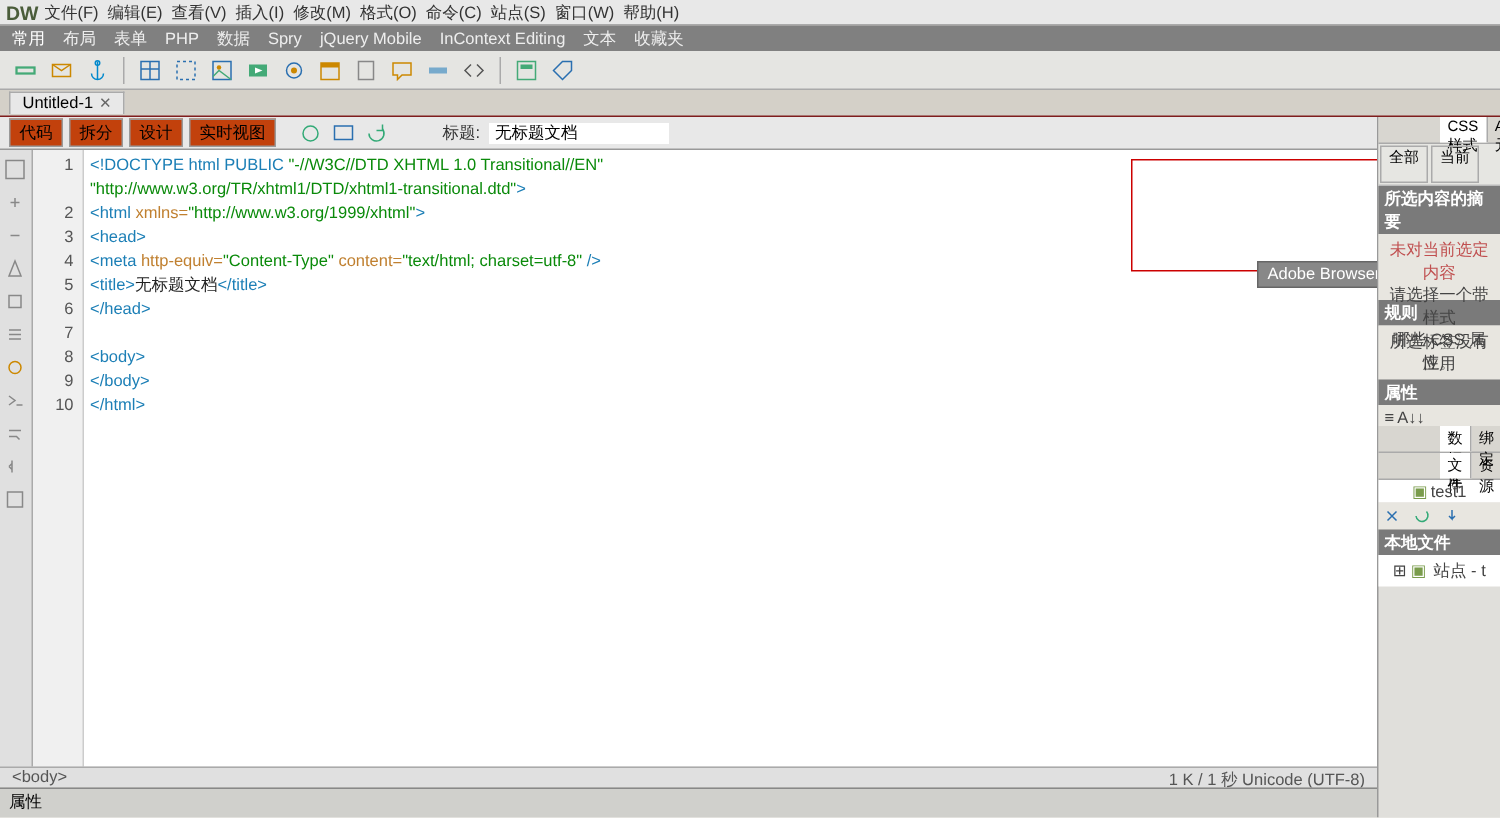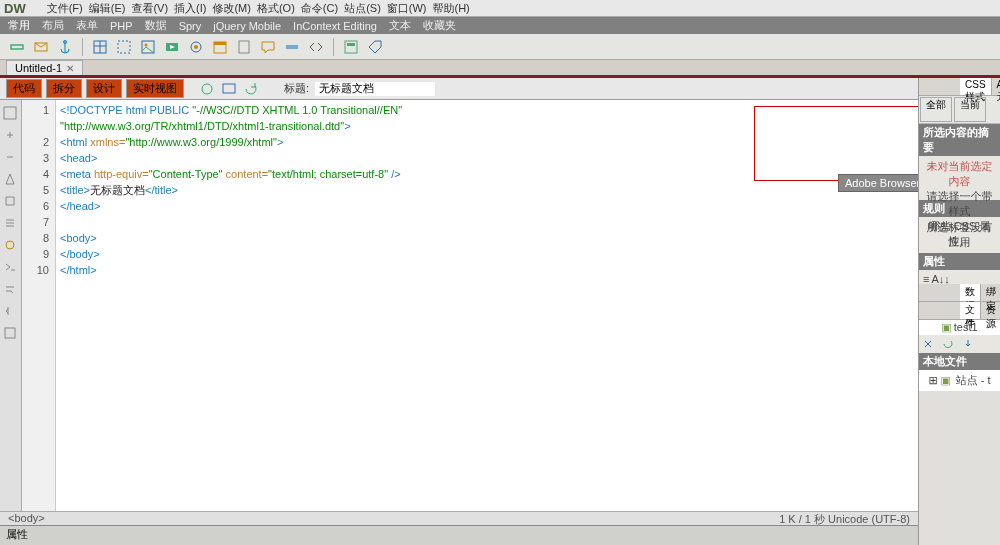--- a/index.html
+++ b/index.html
@@ -1,32 +1,32 @@
 <!DOCTYPE html>
 <html><head>
 <meta charset="utf-8">
 <style>
 * { margin:0; padding:0; box-sizing:border-box; font-family:"Microsoft YaHei",Arial,sans-serif; font-size:11px; }
 body { background:#d4d0c8; width:1000px; height:545px; overflow:hidden; position:relative; }
 .menubar { height:17px; background:#e8e8e8; display:flex; align-items:center; padding-left:4px; border-bottom:1px solid #aaa;}
-.logo { font-weight:bold; font-size:13px; color:#4a5c3a; margin-right:21px; }
+.logo { font-weight:bold; font-size:13px; color:#4a5c3a; margin-right:4px; }
 .menu-item { margin-right:6px; color:#333; cursor:pointer; font-size:11px;}
 .tabbar { height:17px; background:#808080; display:flex; align-items:center; padding-left:8px; }
 .tab { color:#eee; margin-right:12px; font-size:11px; cursor:pointer;}
 .tab.active { color:#fff; }
 .toolbar { height:26px; background:#e5e5e2; display:flex; align-items:center; padding:0 8px; gap:6px; border-bottom:1px solid #aaa;}
 .tool-icon { width:18px; height:18px; display:inline-flex; align-items:center; justify-content:center; cursor:pointer; }
 .divider { width:1px; height:18px; background:#aaa; margin:0 2px;}
-.doc-tab-row { height:18px; background:#d4d0c8; display:flex; align-items:center; border-bottom:3px solid #7f1d1d;}
+.doc-tab-row { height:18px; background:#d4d0c8; display:flex; align-items:center; border-bottom:1px solid #7f1d1d;}
 .doc-tab { background:#e8e8e8; border:1px solid #aaa; border-bottom:none; padding:1px 8px; margin-left:6px; display:flex; align-items:center; gap:4px;}
 .doc-close { cursor:pointer; color:#666; font-size:10px;}
 .subtoolbar { height:22px; background:#e8e8e8; display:flex; align-items:center; padding:0 6px; gap:4px; border-bottom:1px solid #999;}
 .view-btn { border:1px solid #999; background:#c2410c; padding:1px 6px; cursor:pointer; font-size:11px;}
 .title-input { border:none; background:#fff; width:120px; padding:1px 4px; margin-left:2px; font-size:11px;}
-.title-label { margin-left:20px; font-size:11px; color:#333;}
+.title-label { margin-left:31px; font-size:11px; color:#333;}
 .main { display:flex; height:415px; position:relative;}
 .left-rail { width:22px; background:#e0e0e0; border-right:1px solid #aaa; display:flex; flex-direction:column; align-items:center; gap:6px; padding-top:6px;}
 .rail-icon { width:16px; height:16px; cursor:pointer; }
 .gutter { width:34px; background:#f0f0f0; border-right:1px solid #ccc; text-align:right; padding:2px 6px 0 0; font-family:monospace; font-size:12px; color:#555;}
 .gutter div { height:16px; line-height:16px;}
 .code { flex:1; background:#fff; font-family:Consolas,monospace; font-size:12px; padding:2px 4px; position:relative; overflow:hidden;}
 .code-line { height:16px; line-height:16px; white-space:pre; }
 .k-blue { color:#1c7fb6; }
 .k-green { color:#0a8a0a; }
 .k-orange { color:#c08030; }

